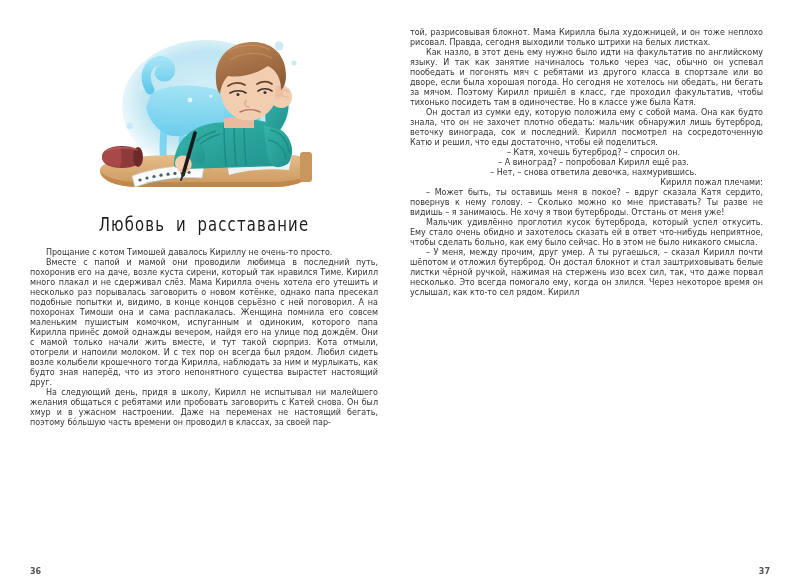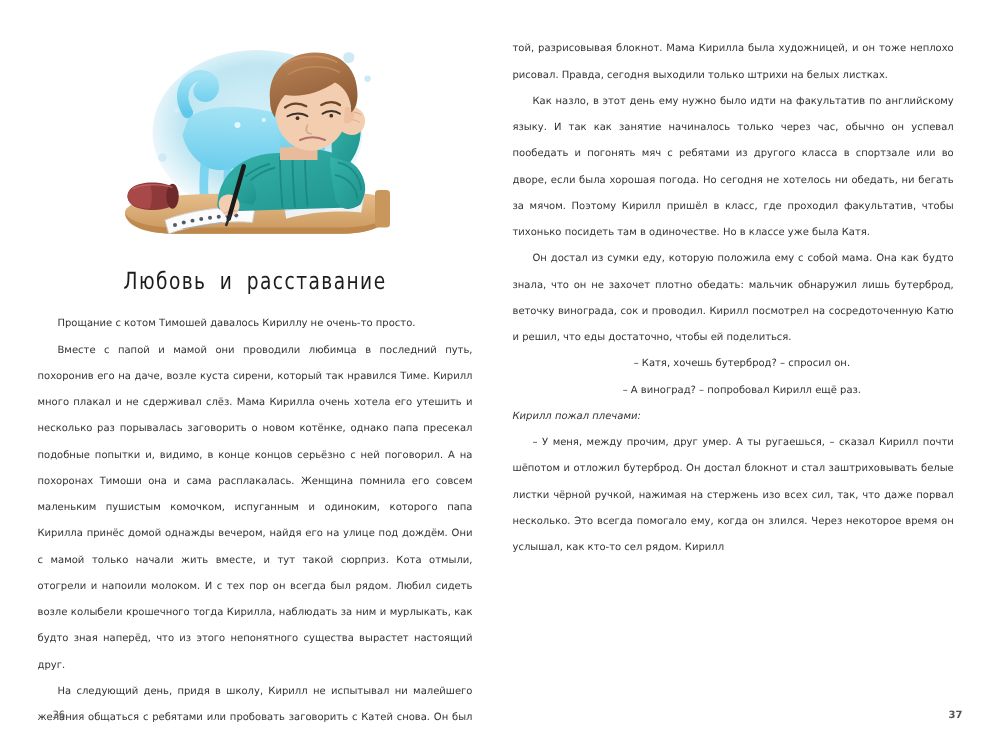--- a/index.html
+++ b/index.html
@@ -51,21 +51,21 @@
     color: #1c1c1c;
     word-spacing: 5px;
     transform: scaleY(1.22) scaleX(0.96);
     transform-origin: center top;
   }
 
   
   .body-text {
     font-family: "DejaVu Sans", sans-serif;
     font-size: 8.0px;
-    line-height: 21px;
+    line-height: 10px;
     text-align: justify;
     text-justify: inter-word;
     color: #333333;
     -webkit-font-smoothing: antialiased;
   }
   .page-left .body-text  { margin-top: 16px; width: 348px; }
   .page-right .body-text { margin-top: 0;   width: 353px; }
 
   .body-text p {
     margin: 0;
@@ -74,33 +74,32 @@
   }
   .body-text p.cont {
     text-indent: 0;
   }
   .body-text p.dialogue {
     text-indent: 14px;
     text-align: center;
   }
   .body-text p.dialogue.hang {
     text-indent: 0;
-    text-align: left;
-    font-style: italic;
+    text-align: right;
   }
 
   
   .folio {
     position: absolute;
     bottom: 12px;
     font-family: "DejaVu Sans", sans-serif;
     font-size: 8px;
     color: #555;
   }
-  .folio-left  { left: 42px; }
+  .folio-left  { left: 30px; font-weight: bold; }
   .folio-right { right: 30px; font-weight: bold; }
 </style>
 </head>
 <body>
 
 <div class="spread">
 
   <div class="page page-left">
 
     <div class="illustration">
@@ -259,23 +258,26 @@
     </div>
 
     <div class="folio folio-left">36</div>
   </div>
 
   <div class="page page-right">
 
     <div class="body-text">
       <p class="cont">той, разрисовывая блокнот. Мама Кирилла была художницей, и он тоже неплохо рисовал. Правда, сегодня выходили только штрихи на белых листках.</p>
       <p>Как назло, в этот день ему нужно было идти на факультатив по английскому языку. И так как занятие начиналось только через час, обычно он успевал пообедать и погонять мяч с ребятами из другого класса в спортзале или во дворе, если была хорошая погода. Но сегодня не хотелось ни обедать, ни бегать за мячом. Поэтому Кирилл пришёл в класс, где проходил факультатив, чтобы тихонько посидеть там в одиночестве. Но в классе уже была Катя.</p>
-      <p>Он достал из сумки еду, которую положила ему с собой мама. Она как будто знала, что он не захочет плотно обедать: мальчик обнаружил лишь бутерброд, веточку винограда, сок и проводил. Кирилл посмотрел на сосредоточенную Катю и решил, что еды достаточно, чтобы ей поделиться.</p>
+      <p>Он достал из сумки еду, которую положила ему с собой мама. Она как будто знала, что он не захочет плотно обедать: мальчик обнаружил лишь бутерброд, веточку винограда, сок и последний. Кирилл посмотрел на сосредоточенную Катю и решил, что еды достаточно, чтобы ей поделиться.</p>
       <p class="dialogue">– Катя, хочешь бутерброд? – спросил он.</p>
       <p class="dialogue">– А виноград? – попробовал Кирилл ещё раз.</p>
+      <p class="dialogue">– Нет, – снова ответила девочка, нахмурившись.</p>
       <p class="dialogue hang">Кирилл пожал плечами:</p>
+      <p>– Может быть, ты оставишь меня в покое? – вдруг сказала Катя сердито, повернув к нему голову. – Сколько можно ко мне приставать? Ты разве не видишь – я занимаюсь. Не хочу я твои бутерброды. Отстань от меня уже!</p>
+      <p>Мальчик удивлённо проглотил кусок бутерброда, который успел откусить. Ему стало очень обидно и захотелось сказать ей в ответ что-нибудь неприятное, чтобы сделать больно, как ему было сейчас. Но в этом не было никакого смысла.</p>
       <p>– У меня, между прочим, друг умер. А ты ругаешься, – сказал Кирилл почти шёпотом и отложил бутерброд. Он достал блокнот и стал заштриховывать белые листки чёрной ручкой, нажимая на стержень изо всех сил, так, что даже порвал несколько. Это всегда помогало ему, когда он злился. Через некоторое время он услышал, как кто-то сел рядом. Кирилл</p>
     </div>
 
     <div class="folio folio-right">37</div>
   </div>
 
 </div>
 
 </body></html>

